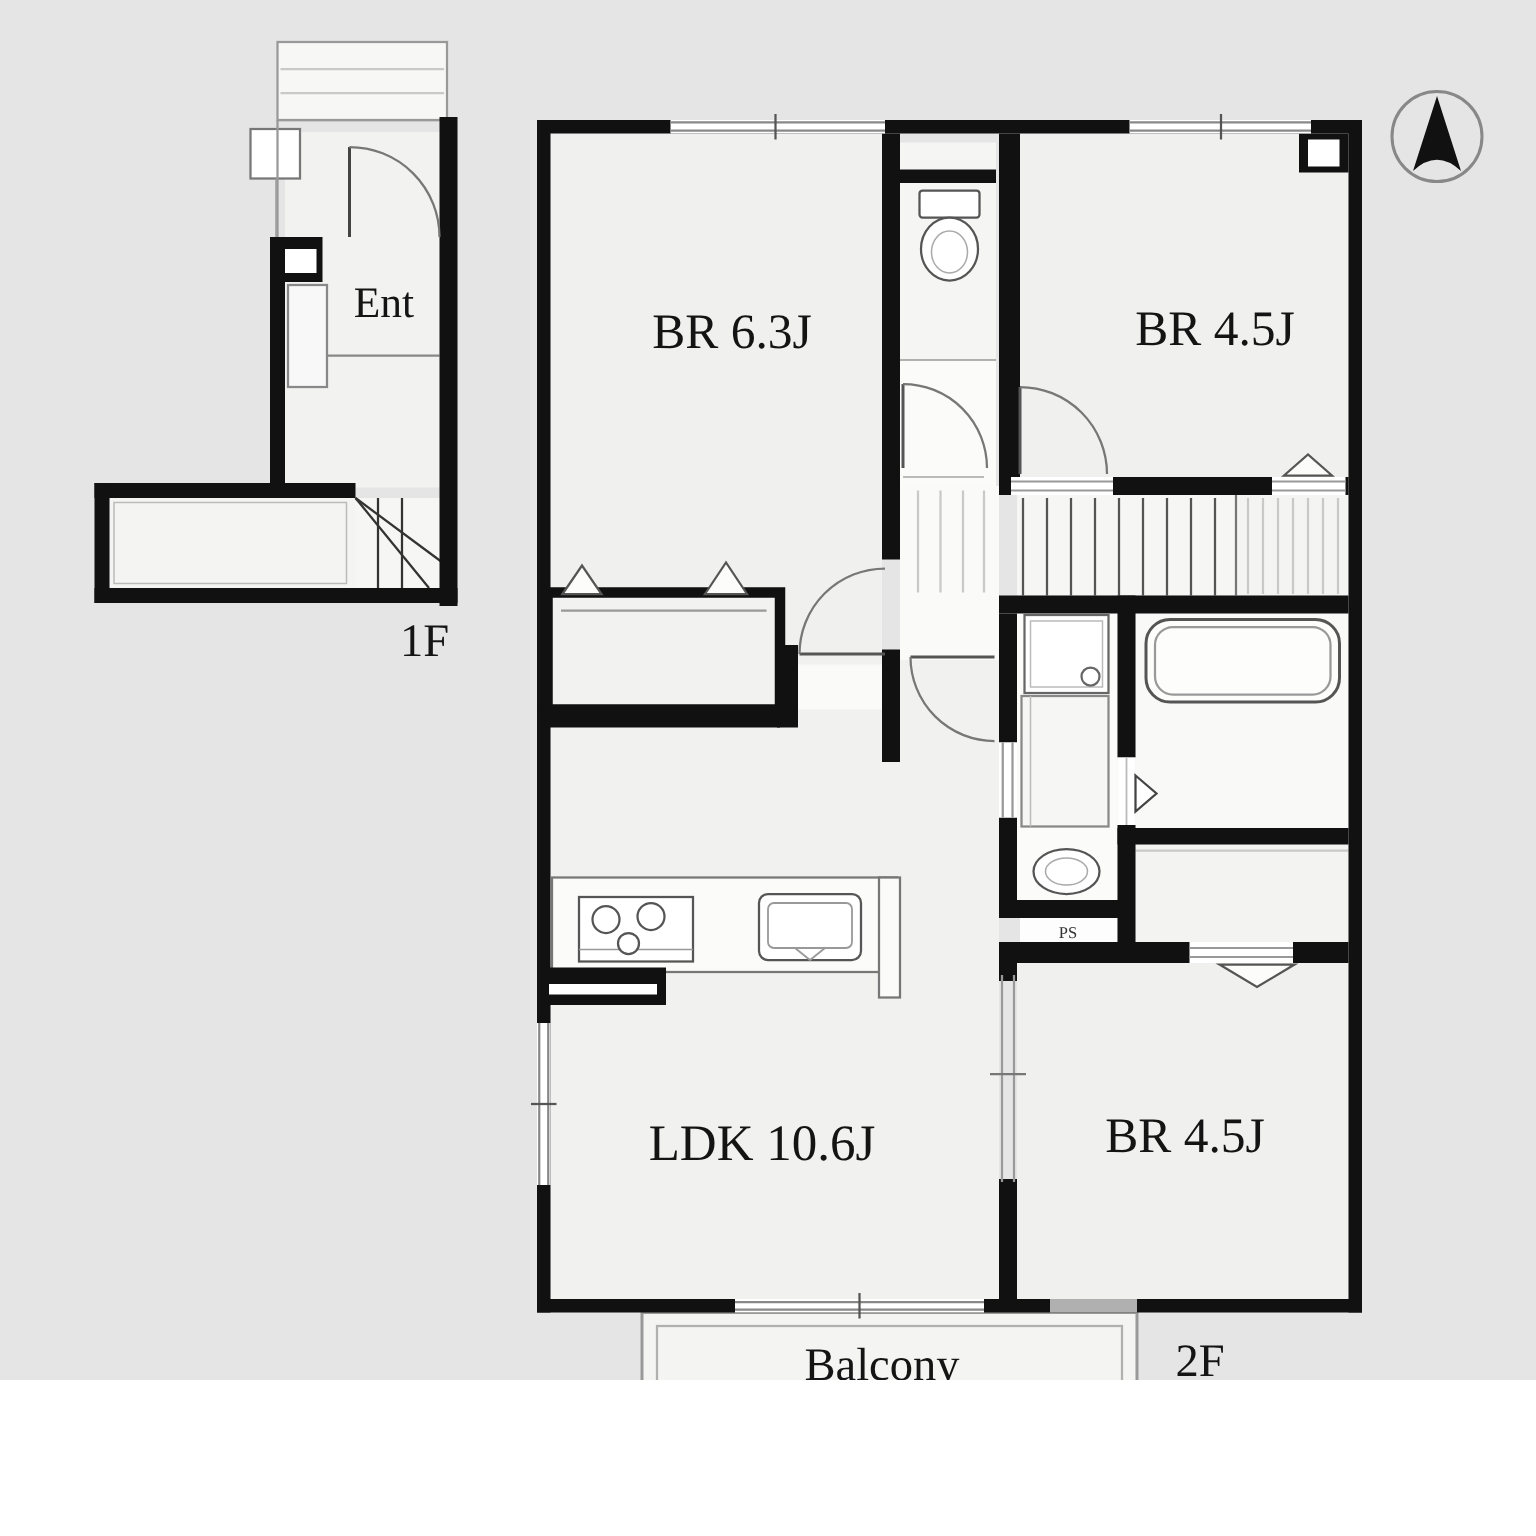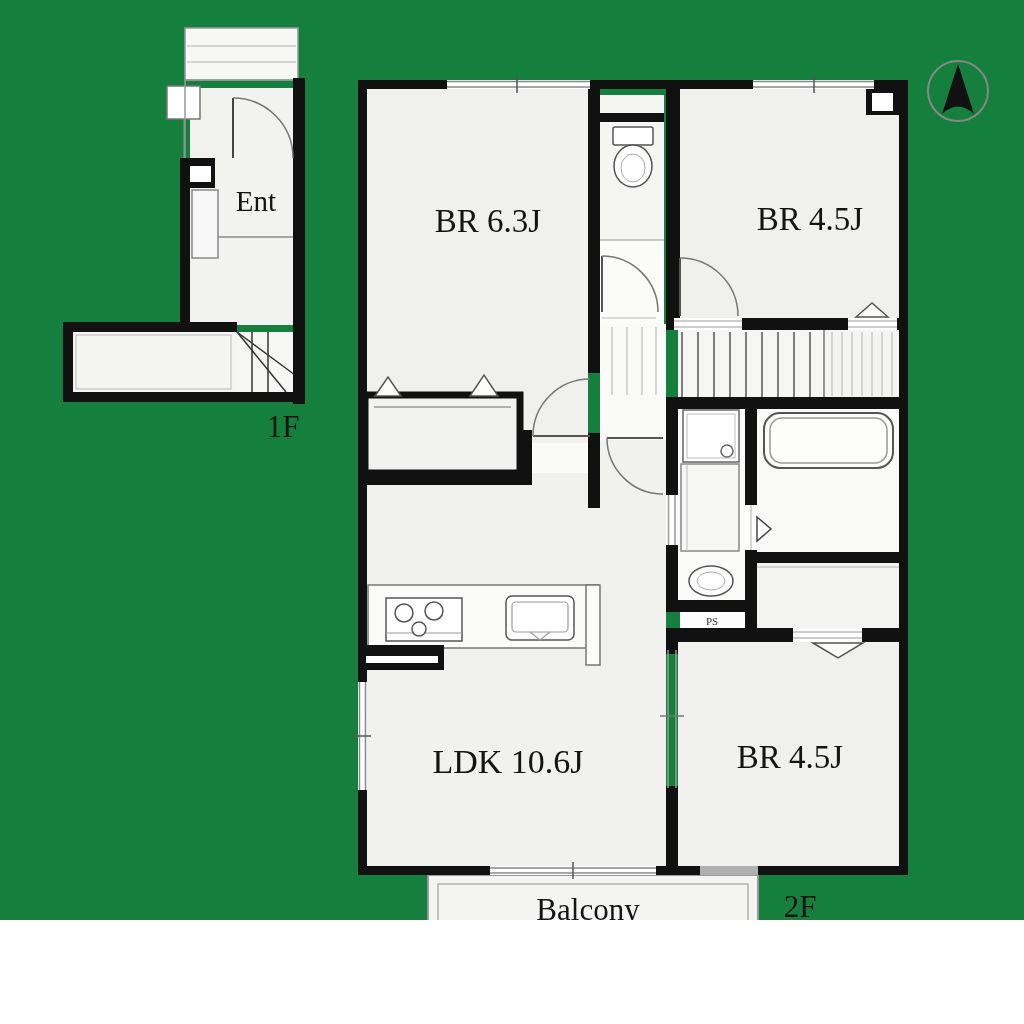--- a/index.html
+++ b/index.html
@@ -1,16 +1,16 @@
 <!DOCTYPE html>
 <html><head>
 <meta charset="utf-8">
 <style>
   html,body{margin:0;padding:0;background:#ffffff;}
-  .stage{position:relative;width:1024px;height:920px;background:#15803d;overflow:hidden;}
+  .stage{position:relative;width:1024px;height:920px;background:#e5e5e5;overflow:hidden;}
   svg{display:block;}
   text{font-family:"Liberation Serif","DejaVu Serif",serif;fill:#141414;}
   .room-label{font-size:33px;}
   .big-label{font-size:34px;}
   .floor-label{font-size:31px;}
   .small-label{font-size:29px;}
   .tiny-label{font-size:11px;fill:#333;}
 </style>
 </head>
 <body>

